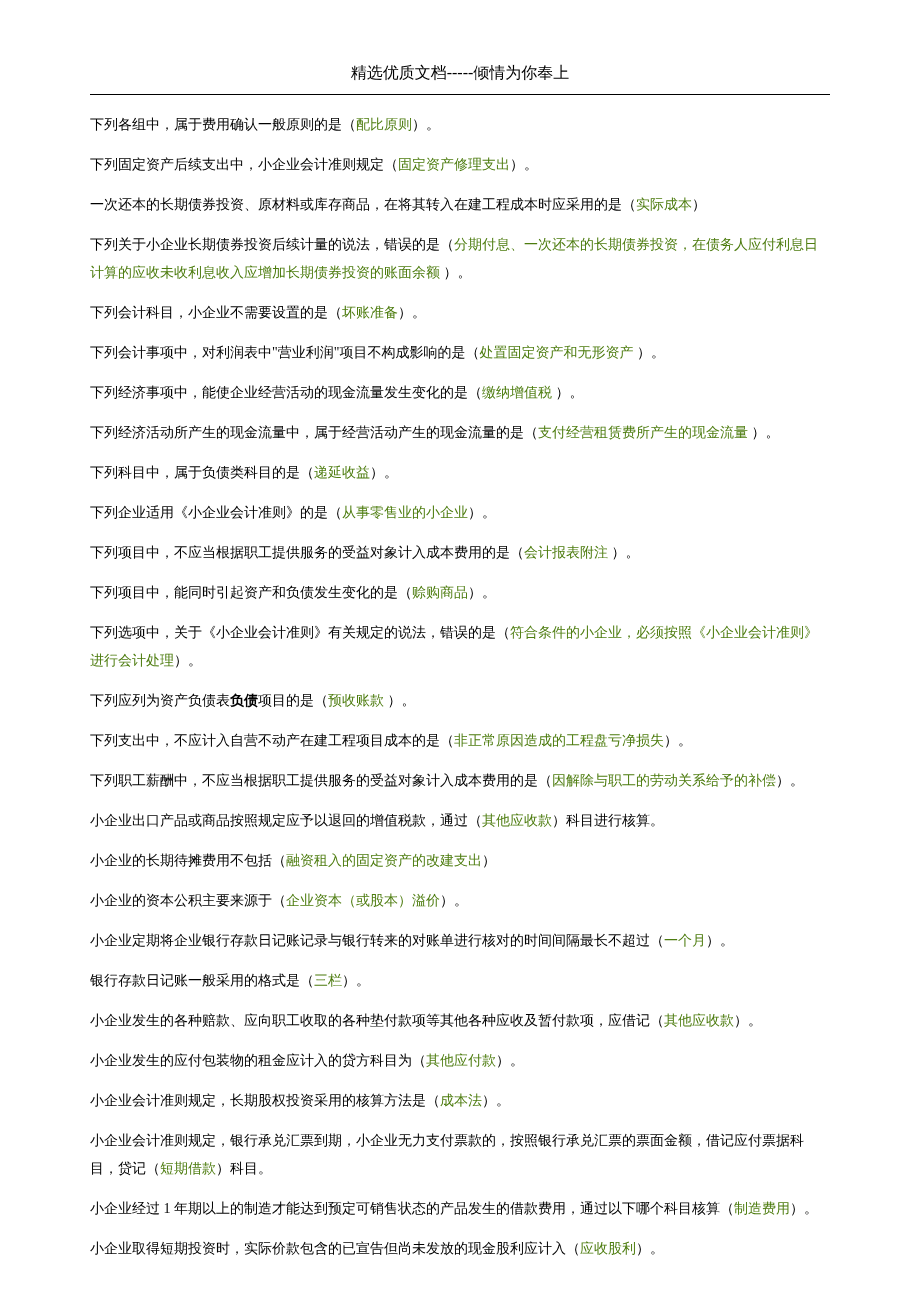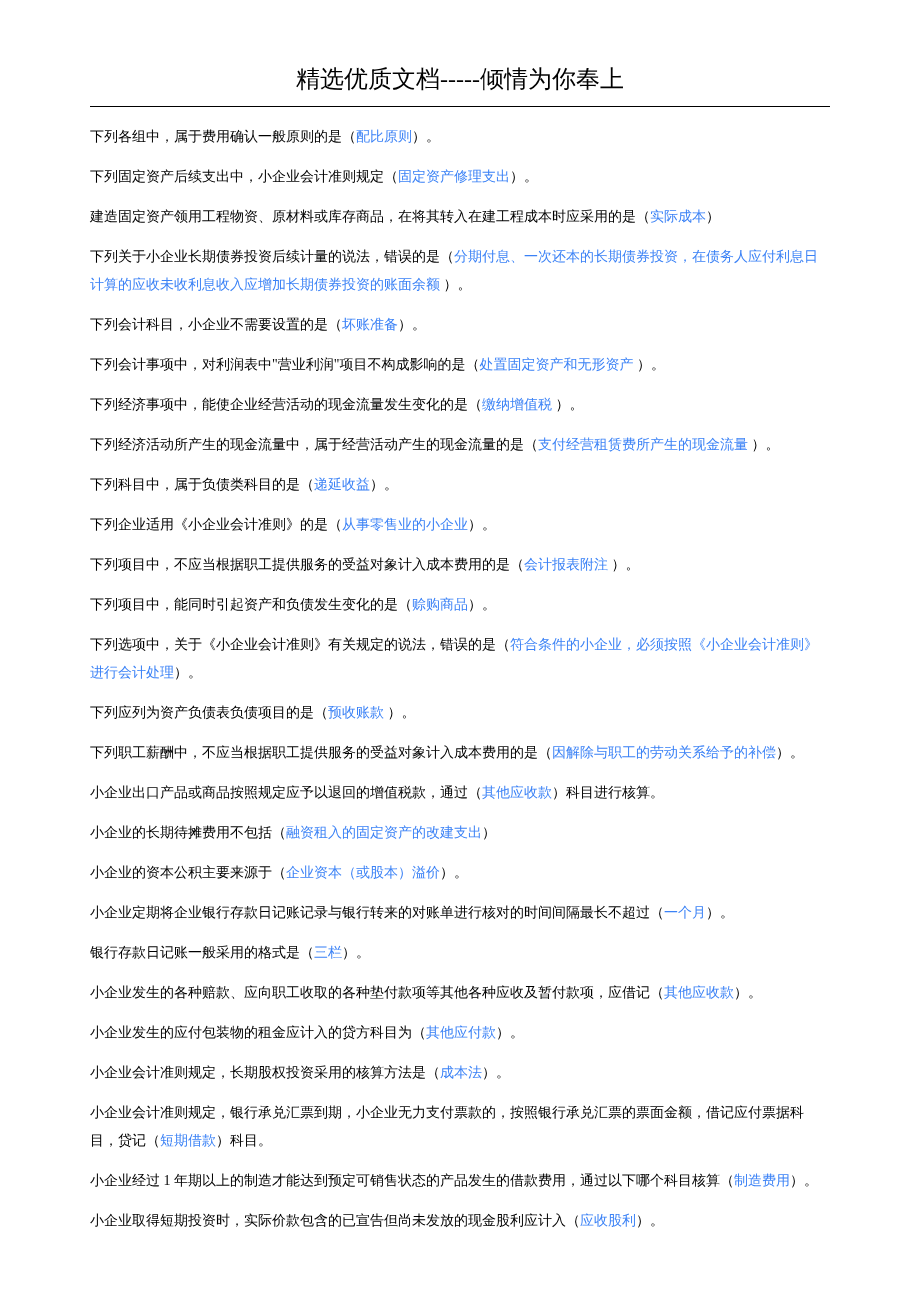--- a/index.html
+++ b/index.html
@@ -7,55 +7,56 @@
       font-family: "SimSun", "宋体", serif;
       font-size: 14px;
       line-height: 1.6;
       color: #000;
       background: #fff;
       width: 920px;
       padding: 60px 90px 20px 90px;
     }
     .header {
       text-align: center;
-      font-size: 24px;
+      font-size: 16px;
       font-family: "KaiTi", "楷体", serif;
       padding-bottom: 8px;
       border-bottom: 1px solid #000;
       margin-bottom: 16px;
     }
     .content {
       font-size: 14px;
     }
     .line {
       margin-bottom: 12px;
       line-height: 2.0;
     }
-    .red { color: #3b82f6; }
-    .bold { font-weight: normal; }
+    .red { color: #4d7c0f; }
+    .bold { font-weight: bold; }
   </style>
 </head>
 <body>
 
 <div class="header">精选优质文档-----倾情为你奉上</div>
 <div class="content" id="content">
     <p class="line"><span>下列各组中，属于费用确认一般原则的是（</span><span class="red">配比原则</span><span>）。</span></p>
     <p class="line"><span>下列固定资产后续支出中，小企业会计准则规定（</span><span class="red">固定资产修理支出</span><span>）。</span></p>
-    <p class="line"><span>建造固定资产领用工程物资、原材料或库存商品，在将其转入在建工程成本时应采用的是（</span><span class="red">实际成本</span><span>）</span></p>
+    <p class="line"><span>一次还本的长期债券投资、原材料或库存商品，在将其转入在建工程成本时应采用的是（</span><span class="red">实际成本</span><span>）</span></p>
     <p class="line"><span>下列关于小企业长期债券投资后续计量的说法，错误的是（</span><span class="red">分期付息、一次还本的长期债券投资，在债务人应付利息日计算的应收未收利息收入应增加长期债券投资的账面余额</span><span> ）。</span></p>
     <p class="line"><span>下列会计科目，小企业不需要设置的是（</span><span class="red">坏账准备</span><span>）。</span></p>
     <p class="line"><span>下列会计事项中，对利润表中"营业利润"项目不构成影响的是（</span><span class="red">处置固定资产和无形资产</span><span>  ）。</span></p>
     <p class="line"><span>下列经济事项中，能使企业经营活动的现金流量发生变化的是（</span><span class="red">缴纳增值税</span><span> ）。</span></p>
     <p class="line"><span>下列经济活动所产生的现金流量中，属于经营活动产生的现金流量的是（</span><span class="red">支付经营租赁费所产生的现金流量</span><span> ）。</span></p>
     <p class="line"><span>下列科目中，属于负债类科目的是（</span><span class="red">递延收益</span><span>）。</span></p>
     <p class="line"><span>下列企业适用《小企业会计准则》的是（</span><span class="red">从事零售业的小企业</span><span>）。</span></p>
     <p class="line"><span>下列项目中，不应当根据职工提供服务的受益对象计入成本费用的是（</span><span class="red">会计报表附注</span><span>  ）。</span></p>
     <p class="line"><span>下列项目中，能同时引起资产和负债发生变化的是（</span><span class="red">赊购商品</span><span>）。</span></p>
     <p class="line"><span>下列选项中，关于《小企业会计准则》有关规定的说法，错误的是（</span><span class="red">符合条件的小企业，必须按照《小企业会计准则》进行会计处理</span><span>）。</span></p>
     <p class="line"><span>下列应列为资产负债表</span><span class="bold">负债</span><span>项目的是（</span><span class="red">预收账款</span><span> ）。</span></p>
+    <p class="line"><span>下列支出中，不应计入自营不动产在建工程项目成本的是（</span><span class="red">非正常原因造成的工程盘亏净损失</span><span>）。</span></p>
     <p class="line"><span>下列职工薪酬中，不应当根据职工提供服务的受益对象计入成本费用的是（</span><span class="red">因解除与职工的劳动关系给予的补偿</span><span>）。</span></p>
     <p class="line"><span>小企业出口产品或商品按照规定应予以退回的增值税款，通过（</span><span class="red">其他应收款</span><span>）科目进行核算。</span></p>
     <p class="line"><span>小企业的长期待摊费用不包括（</span><span class="red">融资租入的固定资产的改建支出</span><span>）</span></p>
     <p class="line"><span>小企业的资本公积主要来源于（</span><span class="red">企业资本（或股本）溢价</span><span>）。</span></p>
     <p class="line"><span>小企业定期将企业银行存款日记账记录与银行转来的对账单进行核对的时间间隔最长不超过（</span><span class="red">一个月</span><span>）。</span></p>
     <p class="line"><span>银行存款日记账一般采用的格式是（</span><span class="red">三栏</span><span>）。</span></p>
     <p class="line"><span>小企业发生的各种赔款、应向职工收取的各种垫付款项等其他各种应收及暂付款项，应借记（</span><span class="red">其他应收款</span><span>）。</span></p>
     <p class="line"><span>小企业发生的应付包装物的租金应计入的贷方科目为（</span><span class="red">其他应付款</span><span>）。</span></p>
     <p class="line"><span>小企业会计准则规定，长期股权投资采用的核算方法是（</span><span class="red">成本法</span><span>）。</span></p>
     <p class="line"><span>小企业会计准则规定，银行承兑汇票到期，小企业无力支付票款的，按照银行承兑汇票的票面金额，借记应付票据科目，贷记（</span><span class="red">短期借款</span><span>）科目。</span></p>

